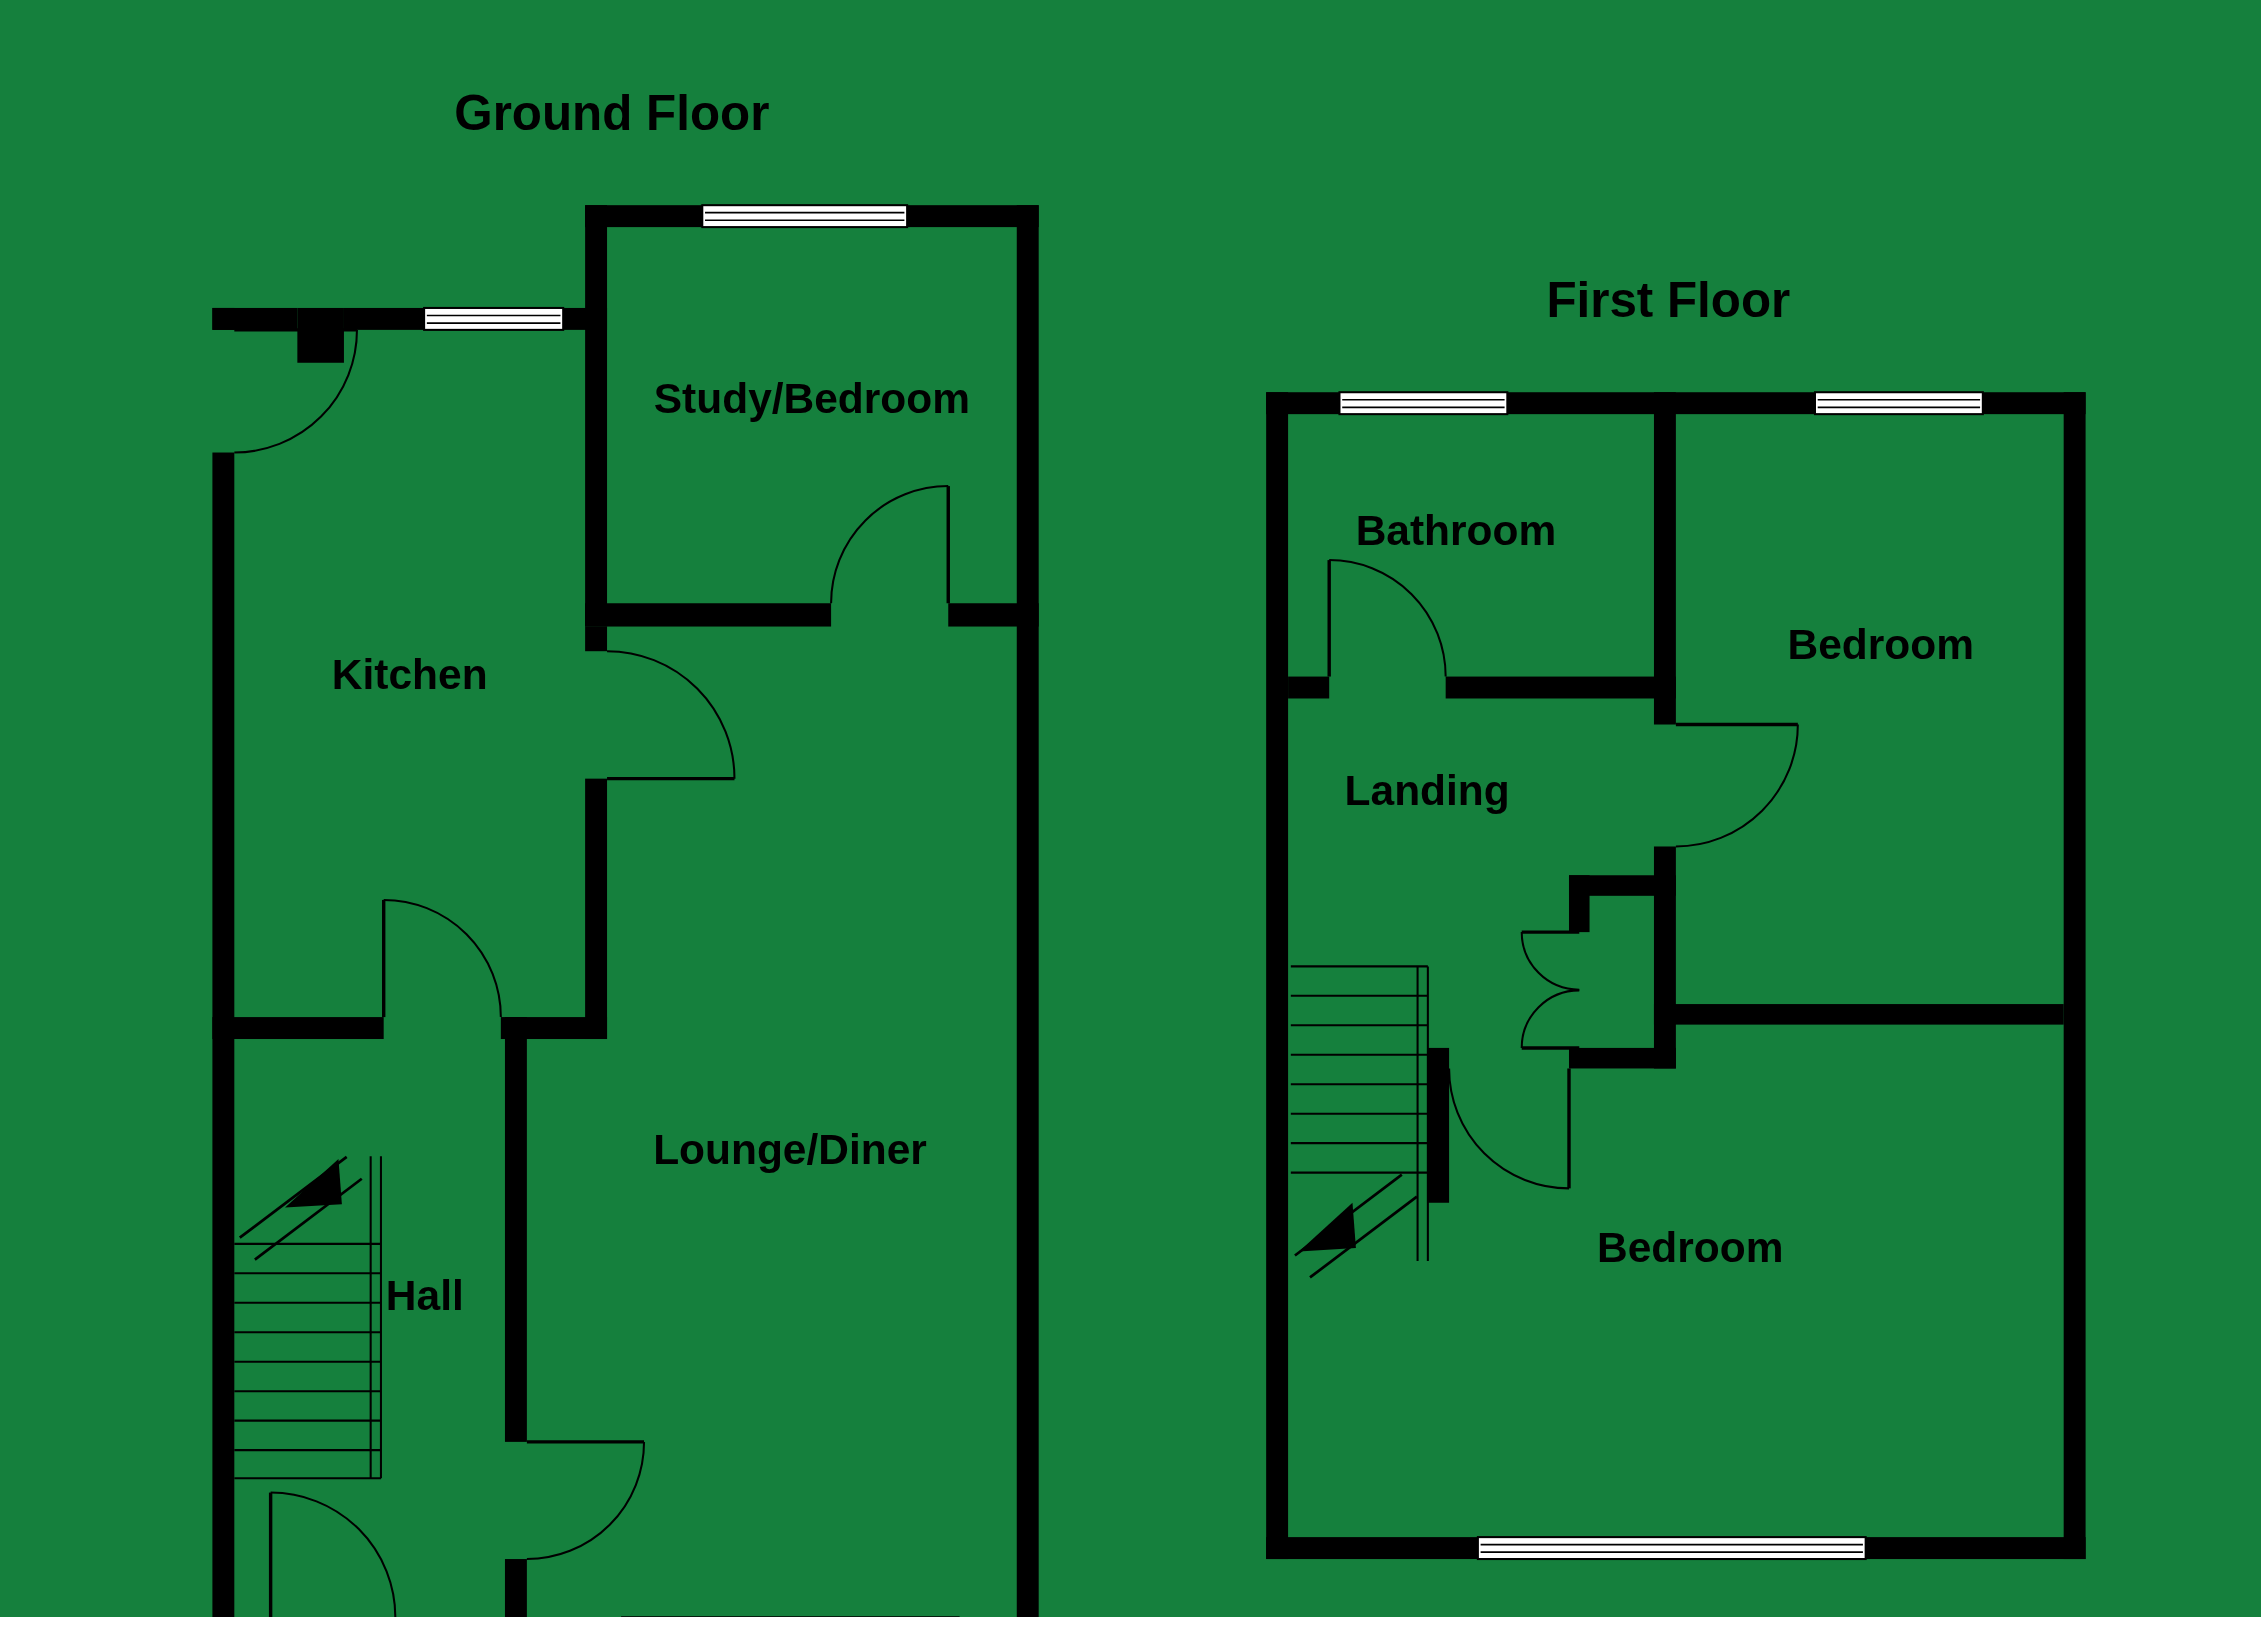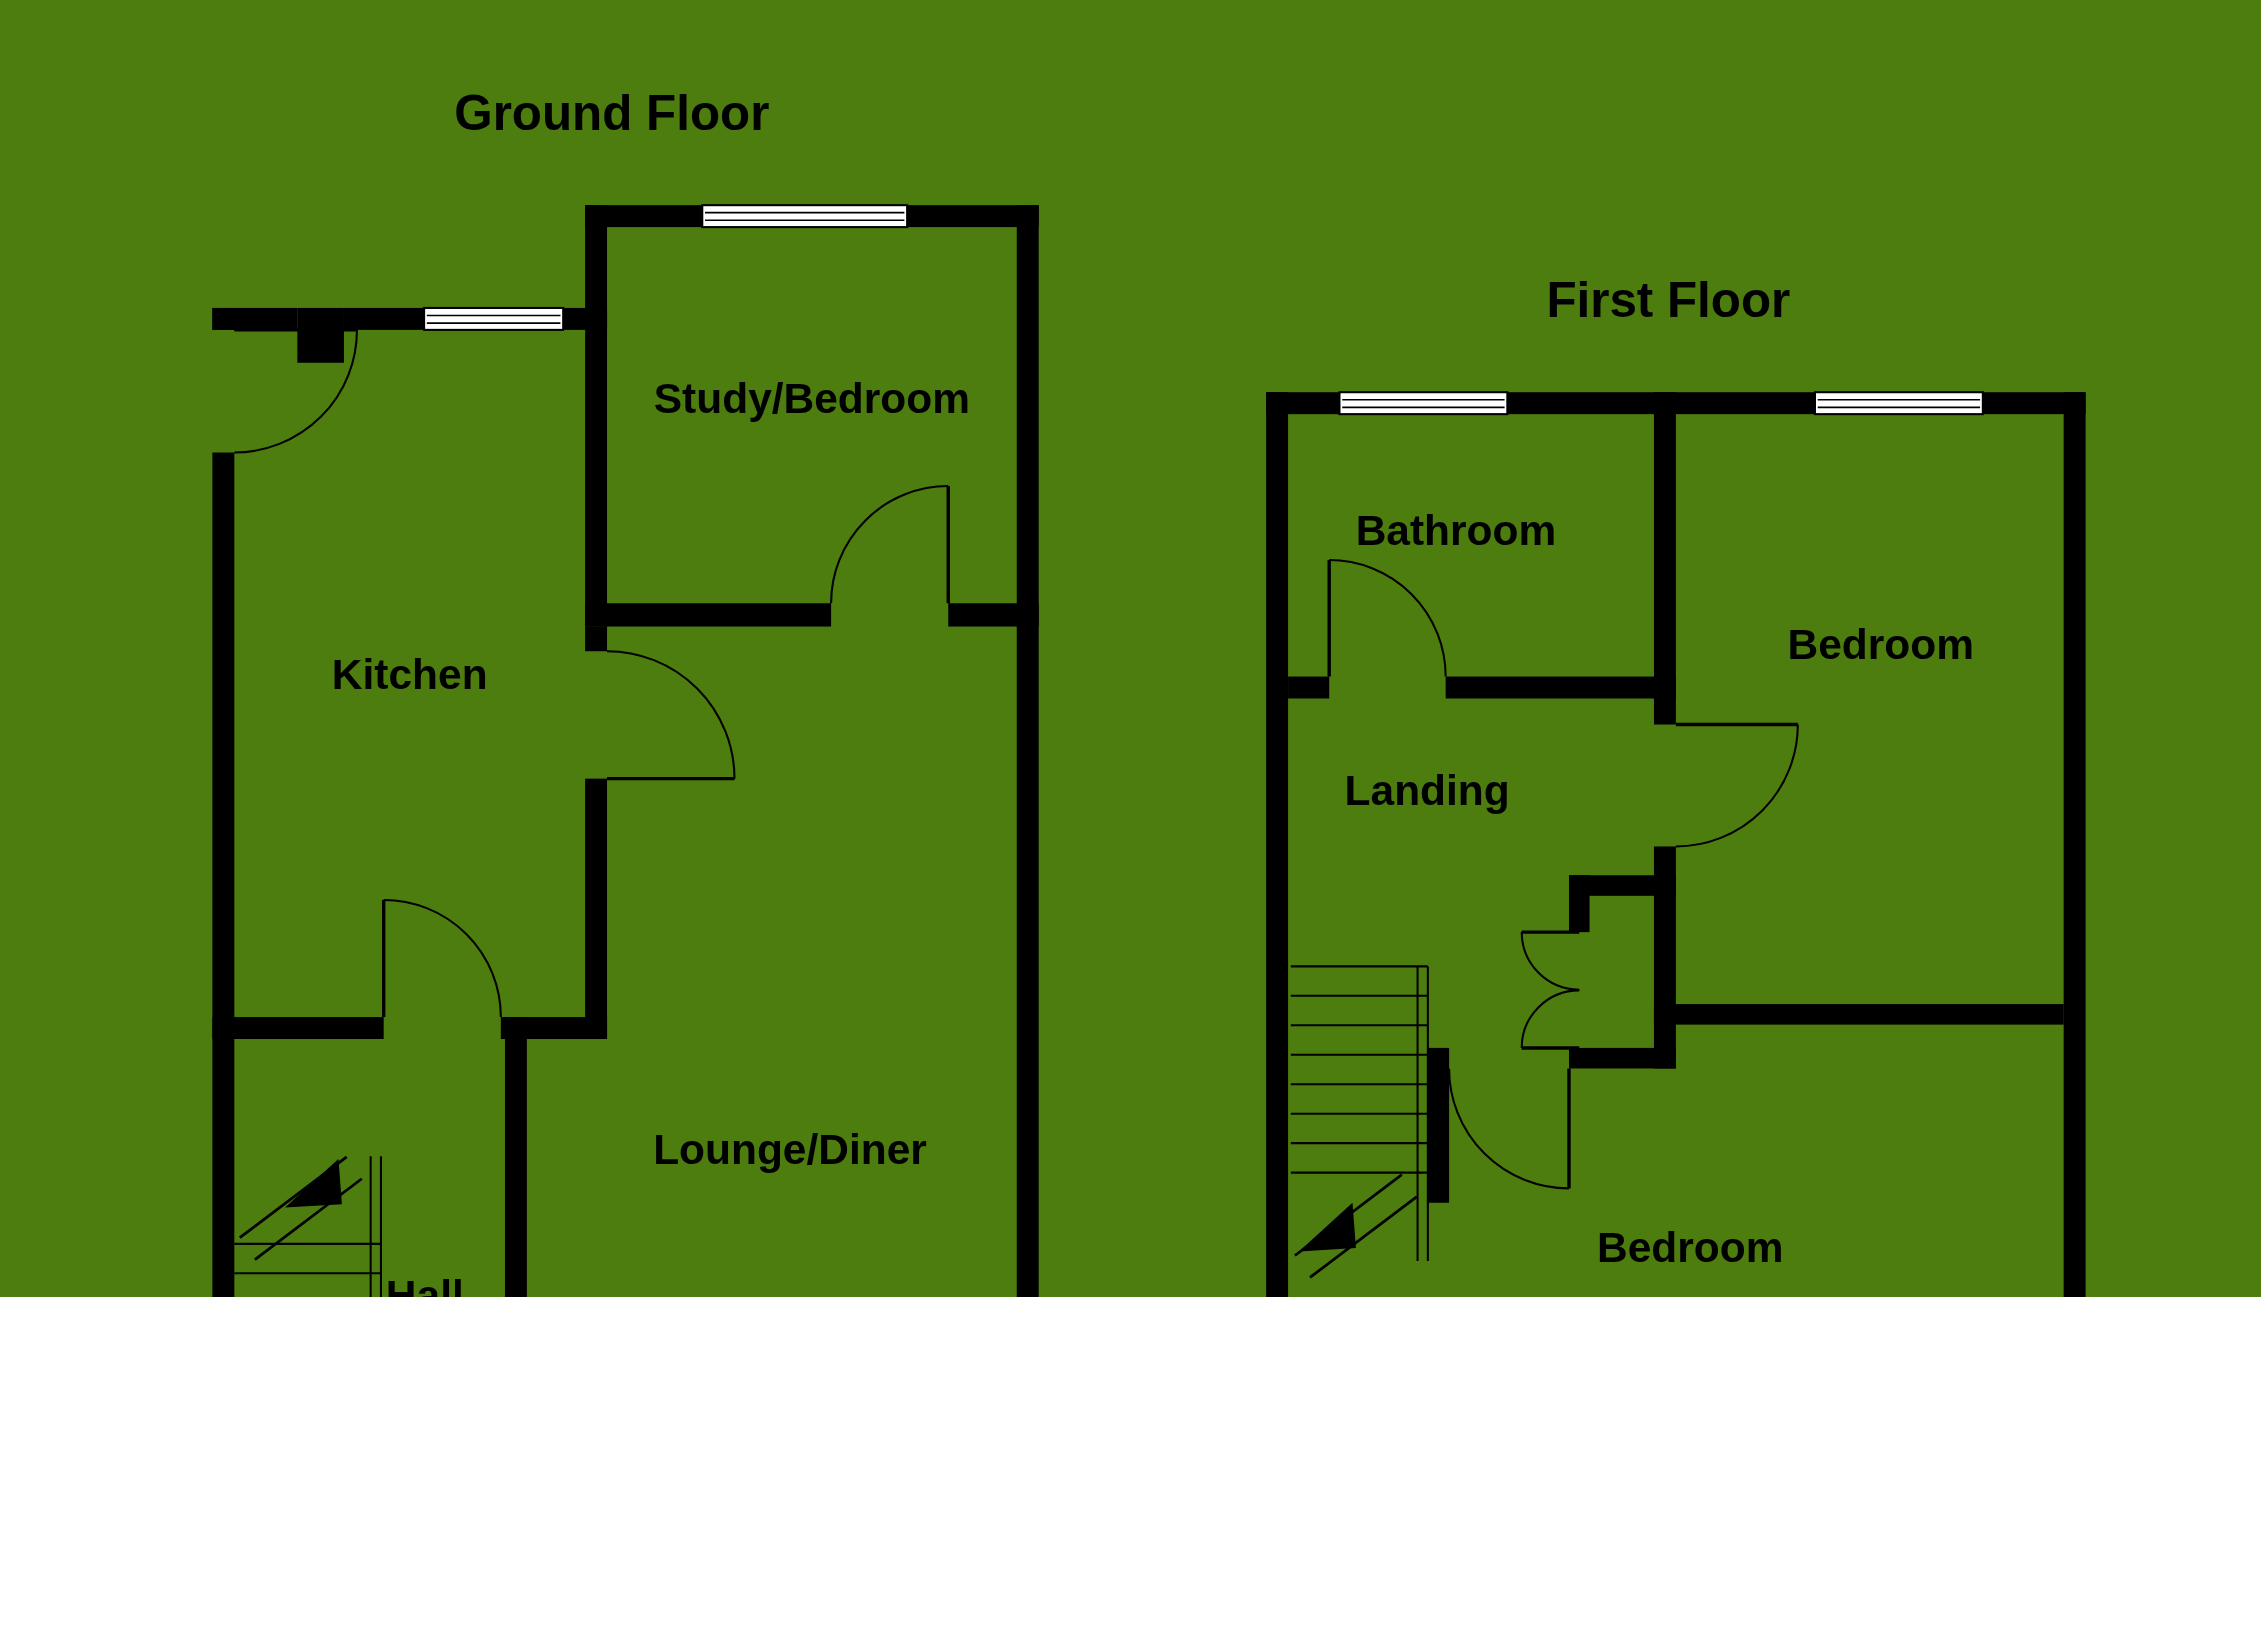--- a/index.html
+++ b/index.html
@@ -1,16 +1,16 @@
 <!DOCTYPE html>
 <html style="font-size:11px"><head>
 <meta charset="utf-8">
 <style>
   html, body { margin: 0; padding: 0; background: #ffffff; }
-  #canvas { position: relative; width: 2261px; height: 1297px; background: #4d7c0f; overflow: hidden; }
+  #canvas { position: relative; width: 2261px; height: 1617px; background: #15803d; overflow: hidden; }
   svg { display: block; }
   .wall       { fill: #000000; stroke: none; }
   .win-frame  { fill: #ffffff; stroke: #000000; stroke-width: 3; }
   .win-line   { stroke: #000000; stroke-width: 2.5; fill: none; }
   .door-arc   { fill: none; stroke: #000000; stroke-width: 3; }
   .door-leaf  { stroke: #000000; stroke-width: 5; }
   .stair-line { stroke: #000000; stroke-width: 3; fill: none; }
   .stair-rail { stroke: #000000; stroke-width: 3; fill: none; }
   .stair-break{ stroke: #000000; stroke-width: 4; fill: none; }
   .wedge      { fill: #000000; stroke: none; }

